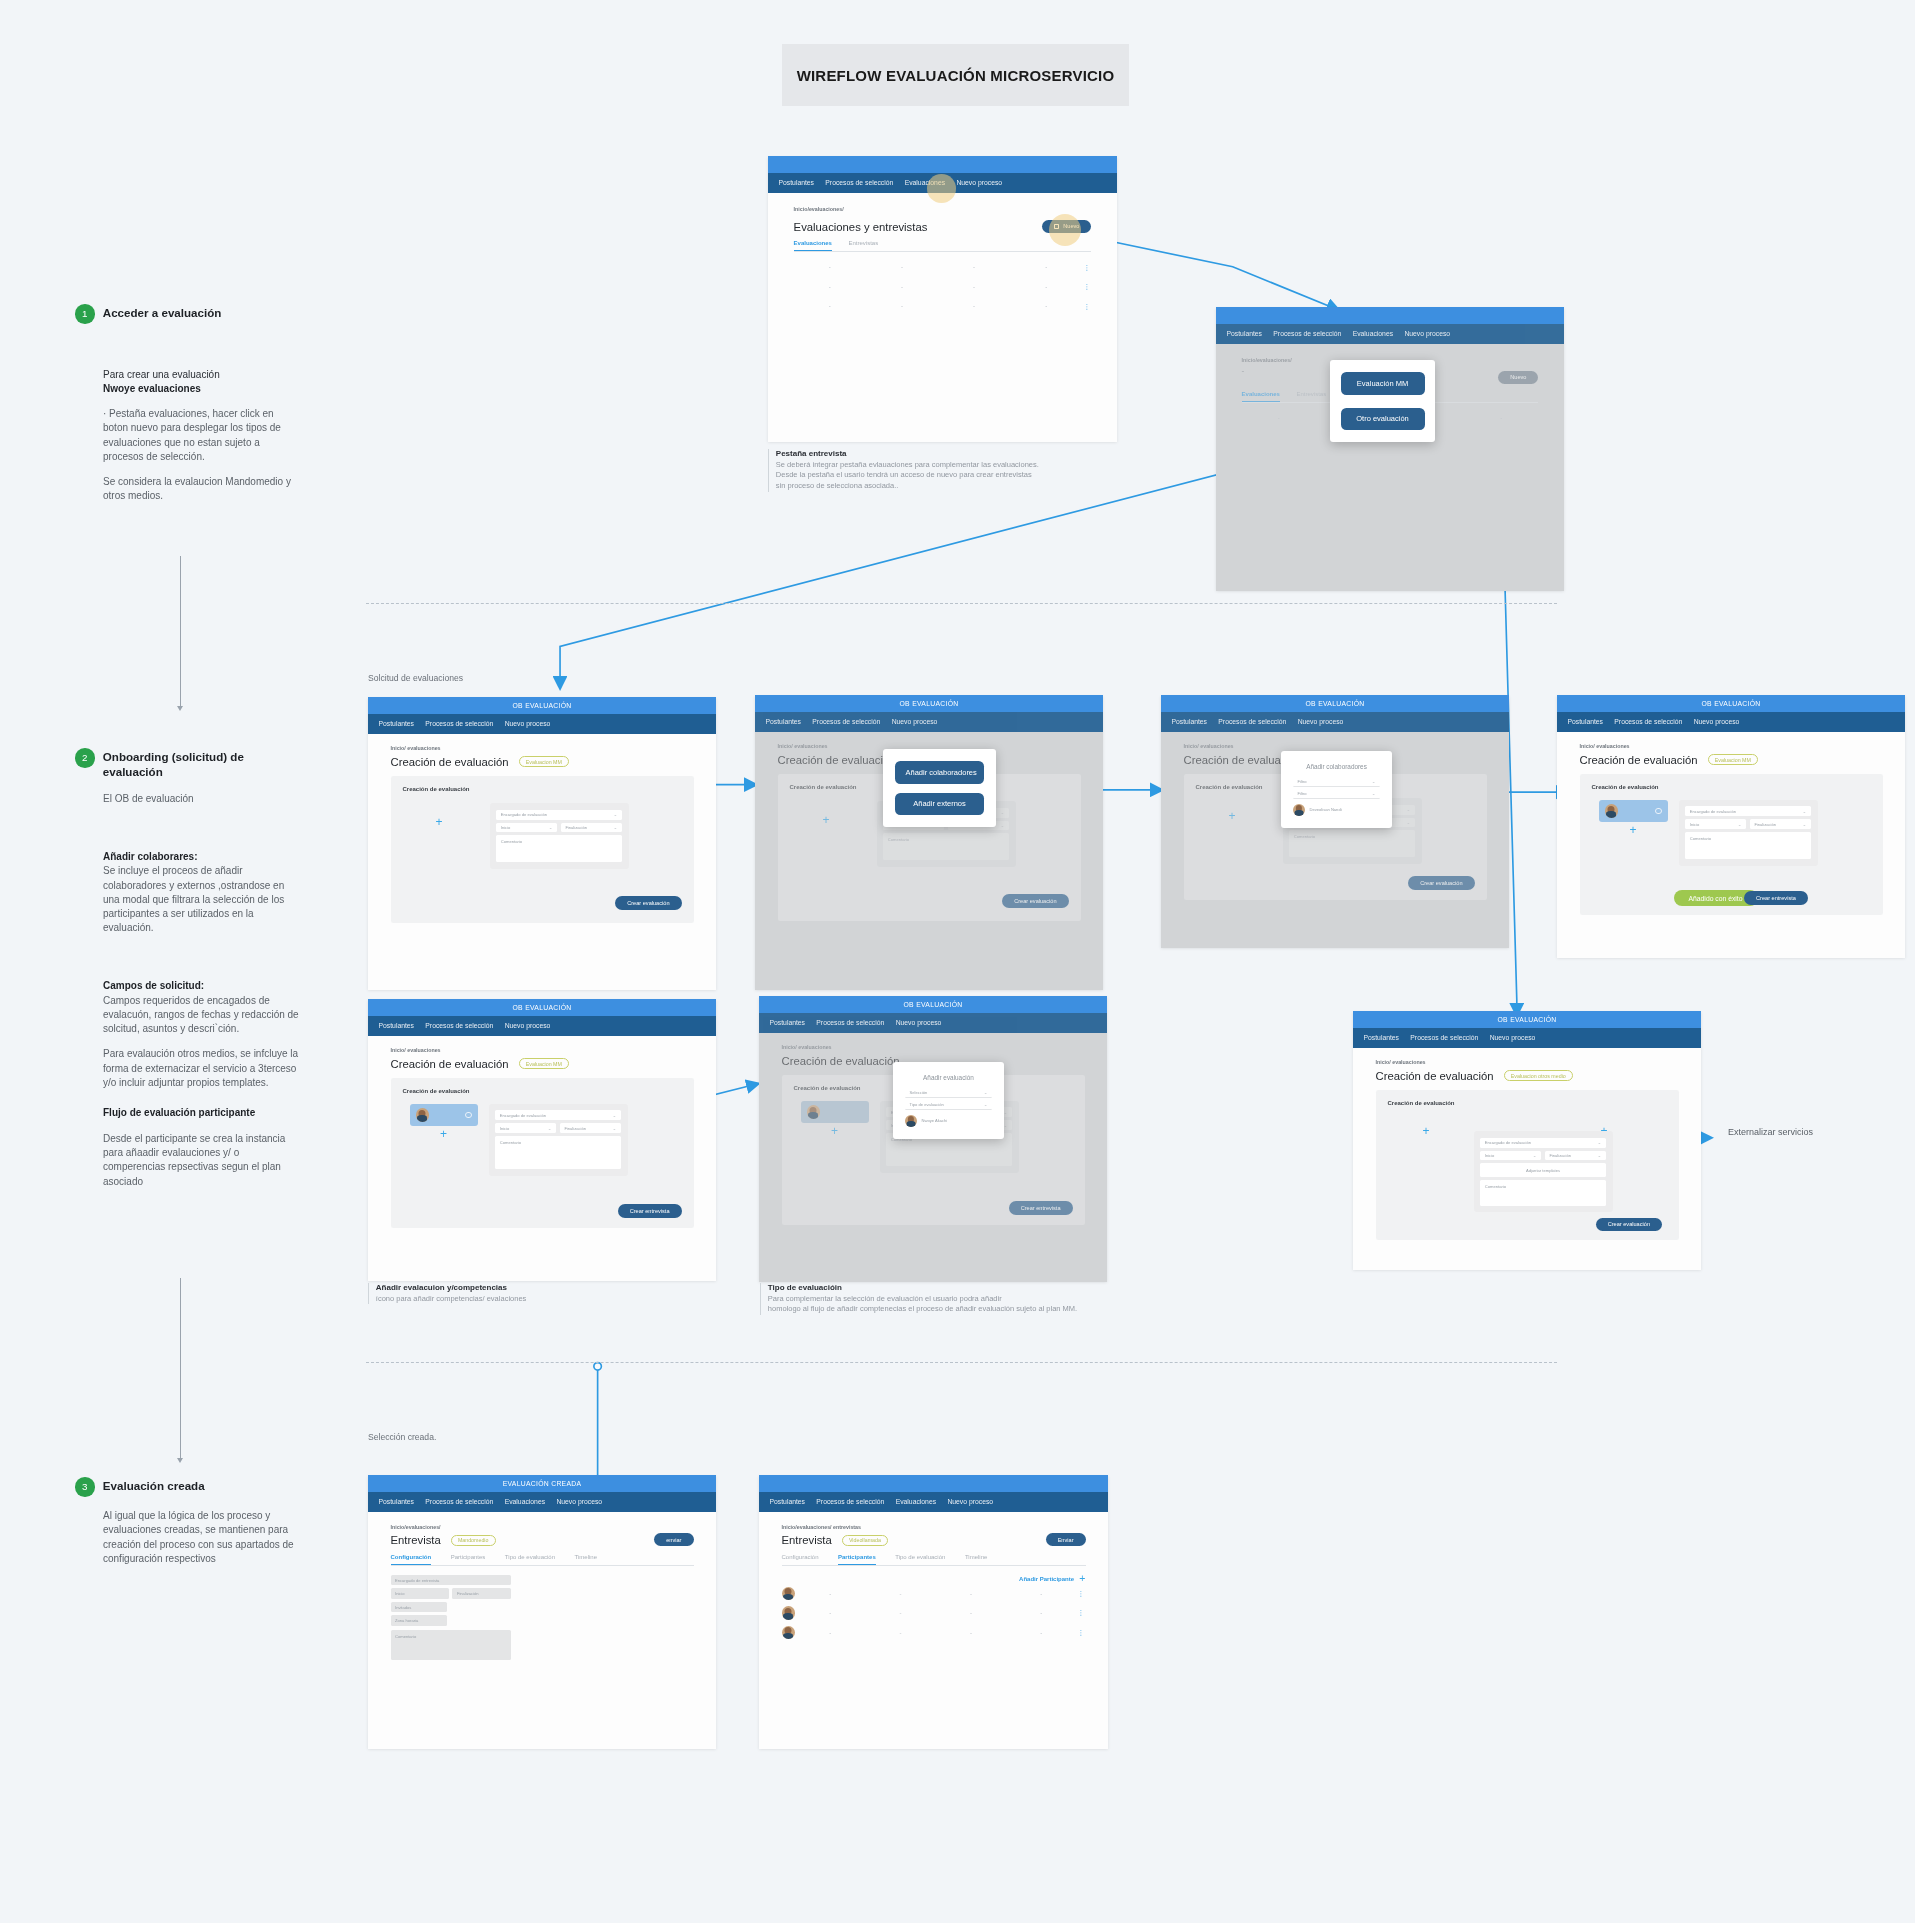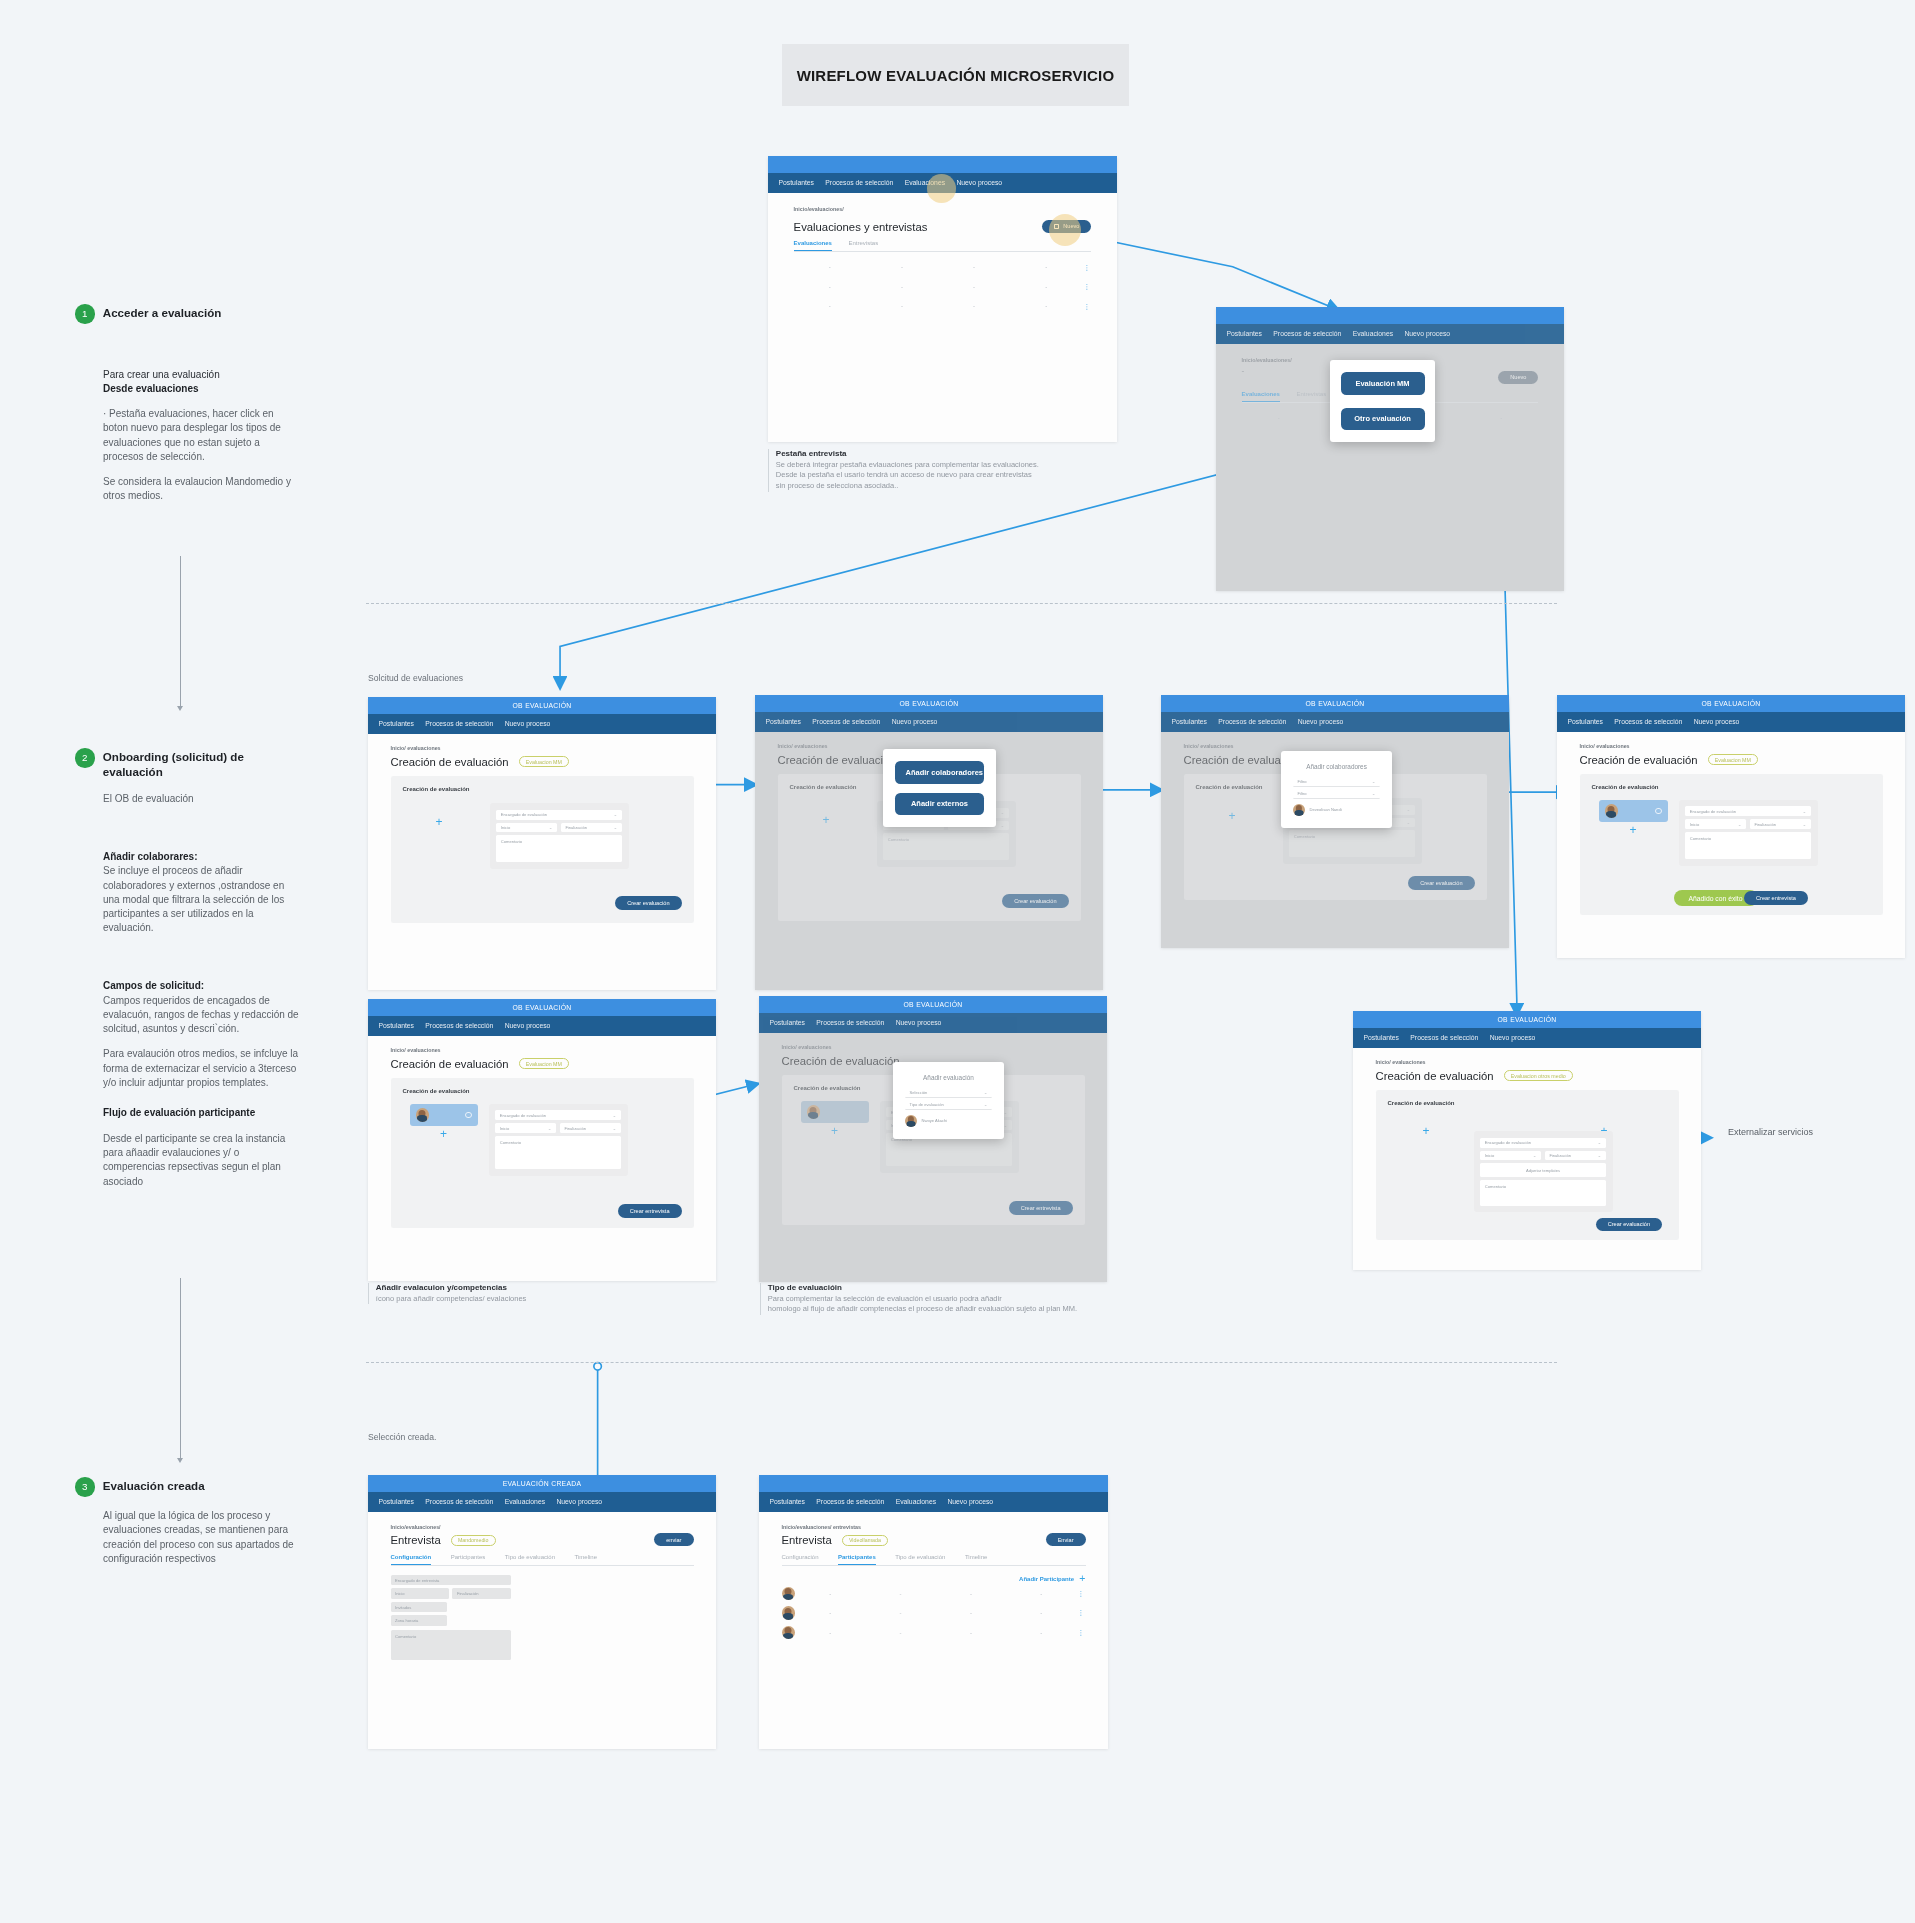--- a/index.html
+++ b/index.html
@@ -101,21 +101,21 @@
     width: 52%; height: 52%; border-radius: 50%; background: #8d6445;
   }
   .avatar-chip {
     background: #9cc4e8; border-radius: 3px; display: flex; align-items: center;
     padding: 4.5px 6px; justify-content: space-between;
   }
 
   
   .popup { position: absolute; background: #fff; border-radius: 3px; box-shadow: 0 2.3px 10.5px rgba(0,0,0,.22); }
   .pbtn {
-    background: #2b5f8e; color: #fff; border-radius: 5.3px; font-size: 7.5px; font-weight: bold;
+    background: #2b5f8e; color: #fff; border-radius: 5.3px; font-size: 7.5px; font-weight: normal;
     padding: 6.8px 10.5px; text-align: center; white-space: nowrap;
   }
   .popup-t { font-size: 6.4px; color: #8d949b; text-align: center; margin-bottom: 6.8px; }
   .popup-row { display: flex; align-items: center; gap: 4.5px; font-size: 4.1px; color: #9aa1a8; }
 
   
   .caption { position: absolute; border-left: 1.5px solid #cfd5da; padding-left: 6.8px; }
   .caption h4 { font-size: 8px; color: #2b2f35; font-weight: bold; margin-bottom: 1.5px; }
   .caption p { font-size: 7.5px; color: #9298a0; line-height: 1.45; }
   .section-label { position: absolute; font-size: 8.6px; color: #6b7179; }
@@ -182,21 +182,21 @@
     <span>WIREFLOW EVALUACIÓN MICROSERVICIO</span>
   </div>
 
   <div class="step" style="left:75px; top:304px;">
     <div class="step-head">
       <div class="step-badge">1</div>
       <div class="step-title">Acceder a evaluación</div>
     </div>
     <div class="step-body">
       <p class="tight dark">Para crear una evaluación</p>
-      <p><b>Desde evaluaciones</b></p>
+      <p><b>Nwoye evaluaciones</b></p>
       <p>· Pestaña evaluaciones, hacer click en boton nuevo para desplegar los tipos de evaluaciones que no estan sujeto a procesos de selección.</p>
       <p>Se considera la evalaucion Mandomedio y otros medios.</p>
     </div>
   </div>
 
   <div class="step" style="left:75px; top:748px;">
     <div class="step-head">
       <div class="step-badge">2</div>
       <div class="step-title">Onboarding (solicitud) de evaluación</div>
     </div>

